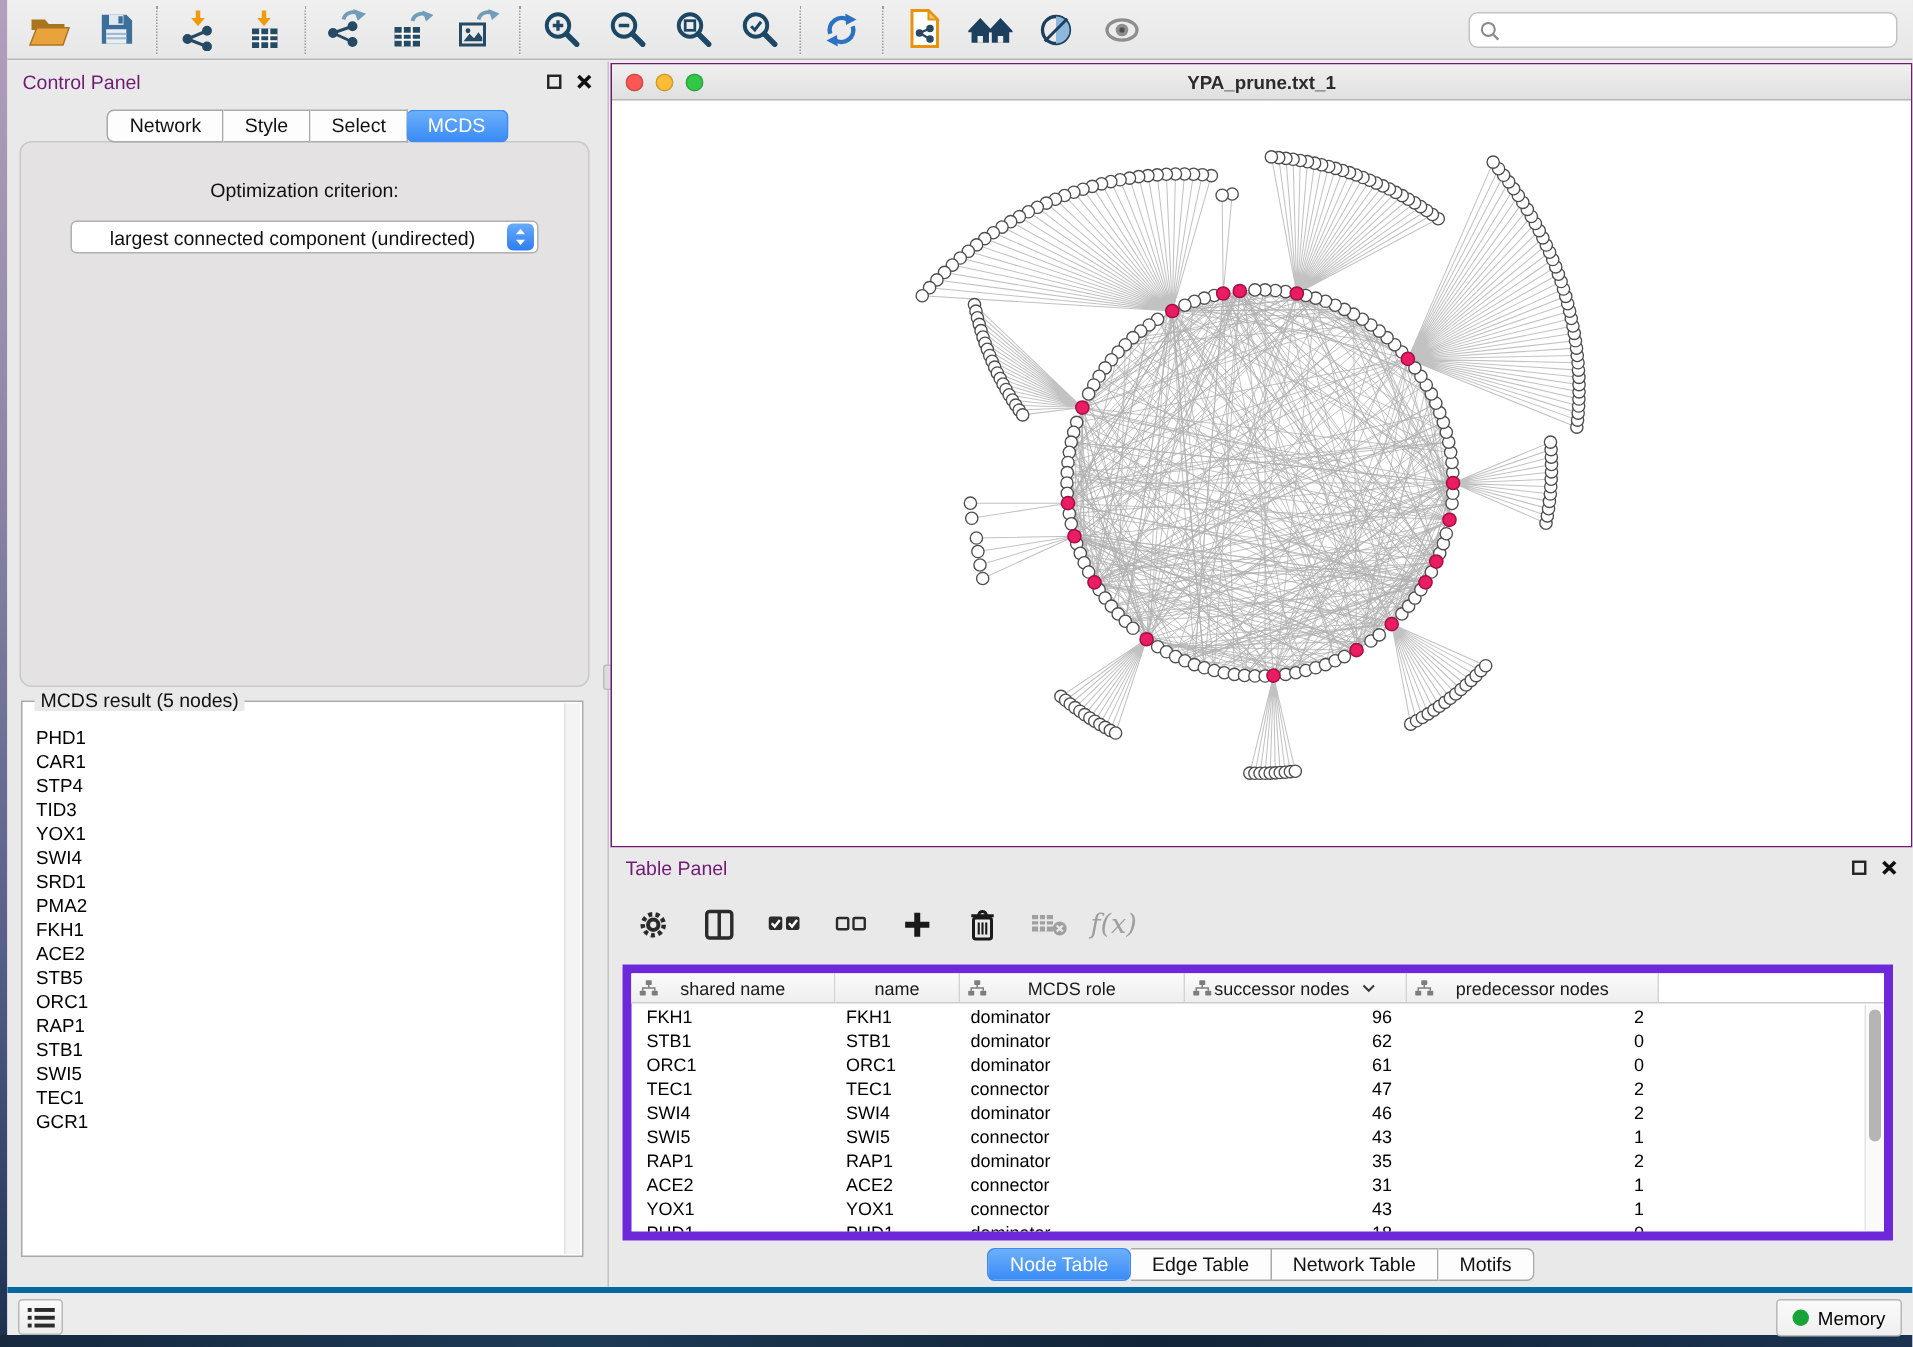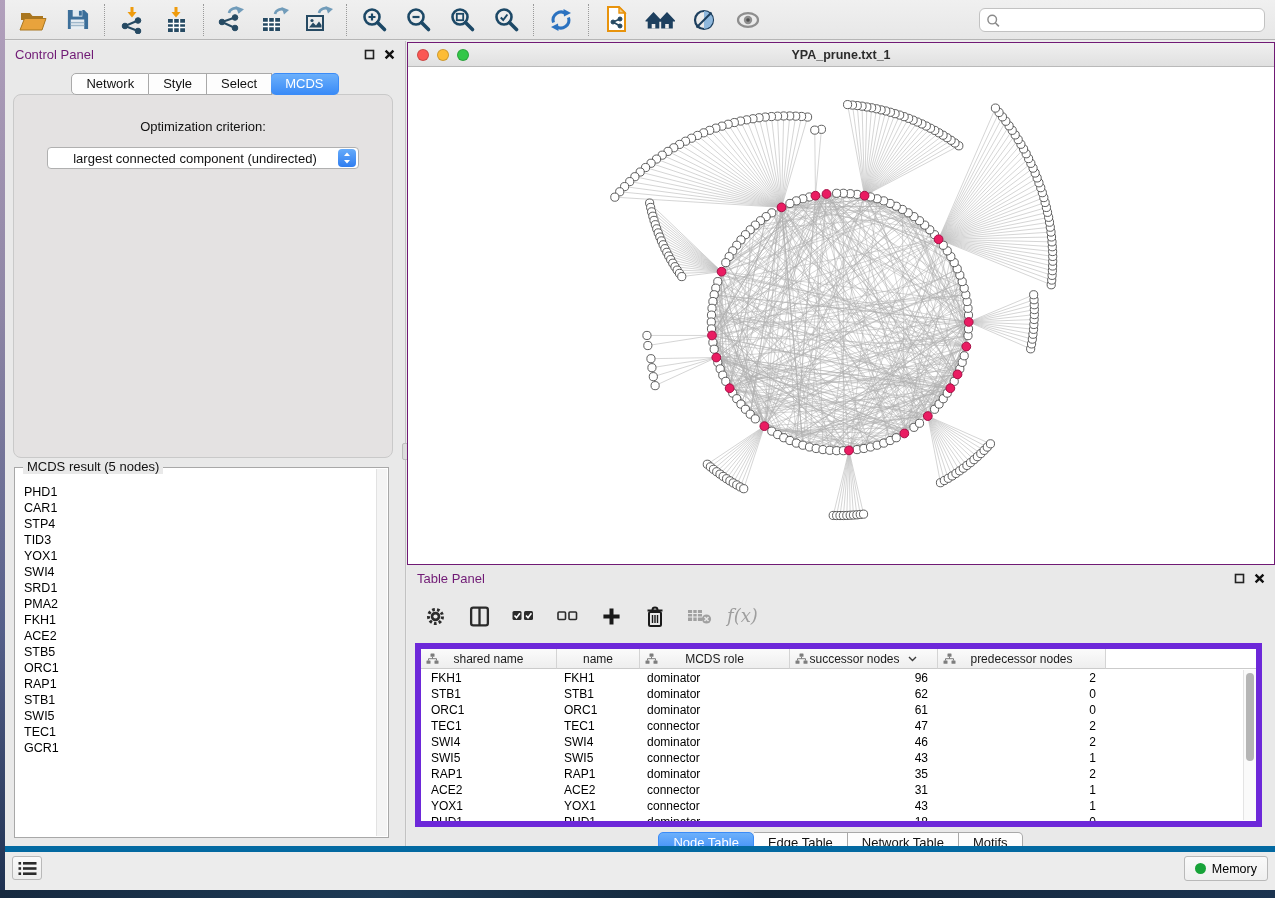--- a/index.html
+++ b/index.html
@@ -105,22 +105,22 @@
   .td { font-size:12px; color:#000; flex:none; white-space:nowrap; overflow:hidden; }
   .td.num { text-align:right; padding-right:10px; }
   .tbl-scroll { position:absolute; top:21px; right:0; width:13px; bottom:1px; background:#fafafa;
     border-left:1px solid #e4e4e4; }
   .tbl-thumb { position:absolute; top:3px; left:2px; width:8px; height:88px; background:#b5b5b5;
     border-radius:4px; }
 
   .tp-tabs { position:absolute; left:0; right:0; top:267px; display:flex; justify-content:center; }
 
   
-  .statusbar { position:absolute; left:0; right:0; bottom:0; height:44px; background:#ececec;
-    border-top:6px solid #0369a1; }
+  .statusbar { position:absolute; left:0; right:0; bottom:0; height:32px; background:#ececec;
+    border-top:4px solid #0369a1; }
   .status-list-btn { position:absolute; left:7px; top:4px; width:30px; height:24px;
     background:linear-gradient(#fafafa,#ededed); border:1px solid #b9b9b9; border-radius:3px;
     display:flex; align-items:center; justify-content:center; cursor:default; }
   .memory-btn { position:absolute; right:7px; top:4px; height:25px; padding:0 10px;
     background:linear-gradient(#fafafa,#efefef); border:1px solid #b9b9b9; border-radius:3px;
     display:flex; align-items:center; gap:6px; font-size:12.5px; color:#000; cursor:default;
     font-family:"Liberation Sans", sans-serif; }
   .memdot { width:11px; height:11px; border-radius:50%; background:#18a339; display:inline-block; }
 </style>
 </head>

